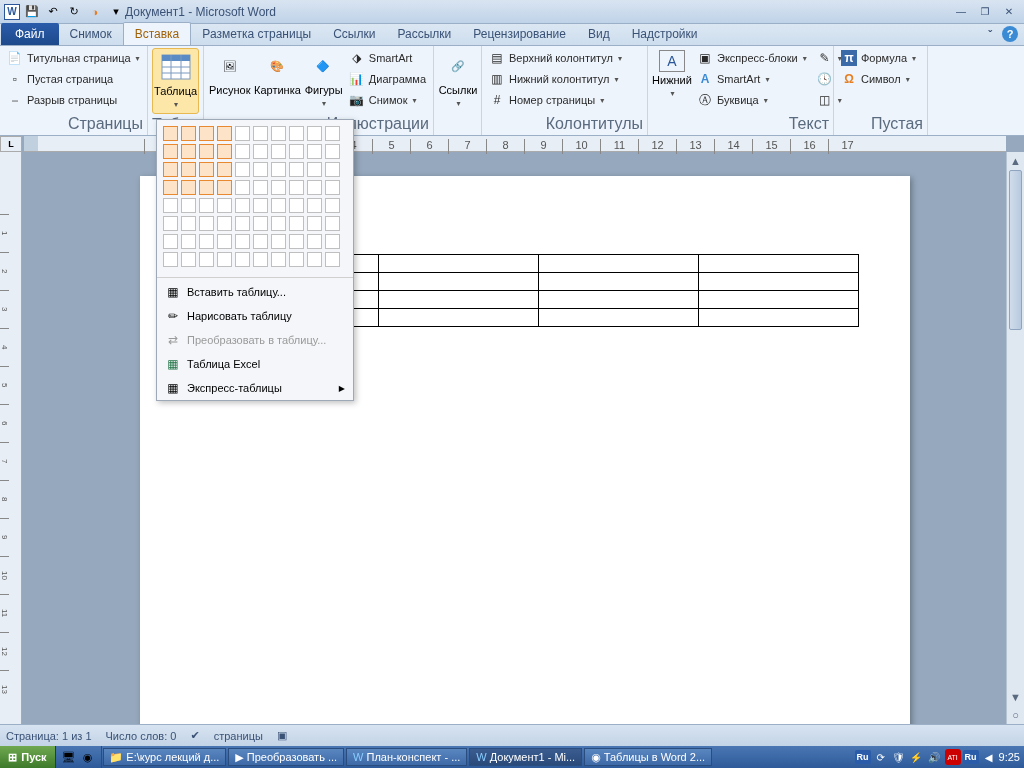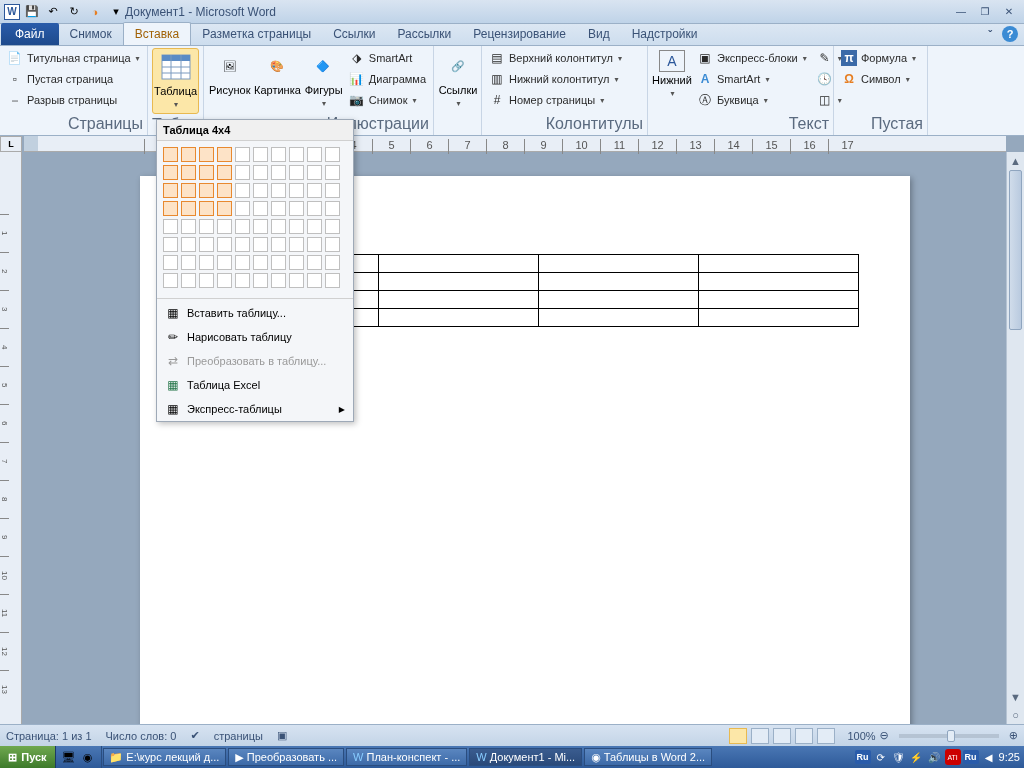--- a/index.html
+++ b/index.html
@@ -351,21 +351,20 @@
     <div class="vs-btn" style="top:0">▲</div>
     <div class="vs-track">
         <div class="vs-thumb"></div>
       </div>
     <div class="vs-btn" style="bottom:18px">▼</div>
     <div class="vs-btn" style="bottom:0">○</div>
   </div>
 </div>
 
 <div class="table-dropdown">
-  <div class="td-head">Таблица 4x4</div>
   <div class="td-grid" id="tgrid">
       <div class="td-cell sel"></div>
       <div class="td-cell sel"></div>
       <div class="td-cell sel"></div>
       <div class="td-cell sel"></div>
       <div class="td-cell"></div>
       <div class="td-cell"></div>
       <div class="td-cell"></div>
       <div class="td-cell"></div>
       <div class="td-cell"></div>
@@ -464,33 +463,20 @@
       <span class="td-arrow">▶</span>
     </div>
 </div>
 
 <div class="statusbar">
   <div class="sb-item">Страница: 1 из 1</div>
   <div class="sb-item">Число слов: 0</div>
   <div class="sb-item">✔</div>
   <div class="sb-item">страницы</div>
   <div class="sb-item">▣</div>
-  <div class="sb-right">
-    <div class="view-btn active"></div>
-    <div class="view-btn"></div>
-    <div class="view-btn"></div>
-    <div class="view-btn"></div>
-    <div class="view-btn"></div>
-    <span style="margin-left:8px">100%</span>
-    <span style="cursor:pointer">⊖</span>
-    <div class="zoom-slider">
-        <div class="zoom-thumb"></div>
-      </div>
-    <span style="cursor:pointer">⊕</span>
-  </div>
 </div>
 
 <div class="taskbar">
   <div class="start-btn">
       <span>⊞</span>
       <span>Пуск</span>
     </div>
   <div class="ql">
     <div class="ql-btn">🖥</div>
     <div class="ql-btn">◉</div>

